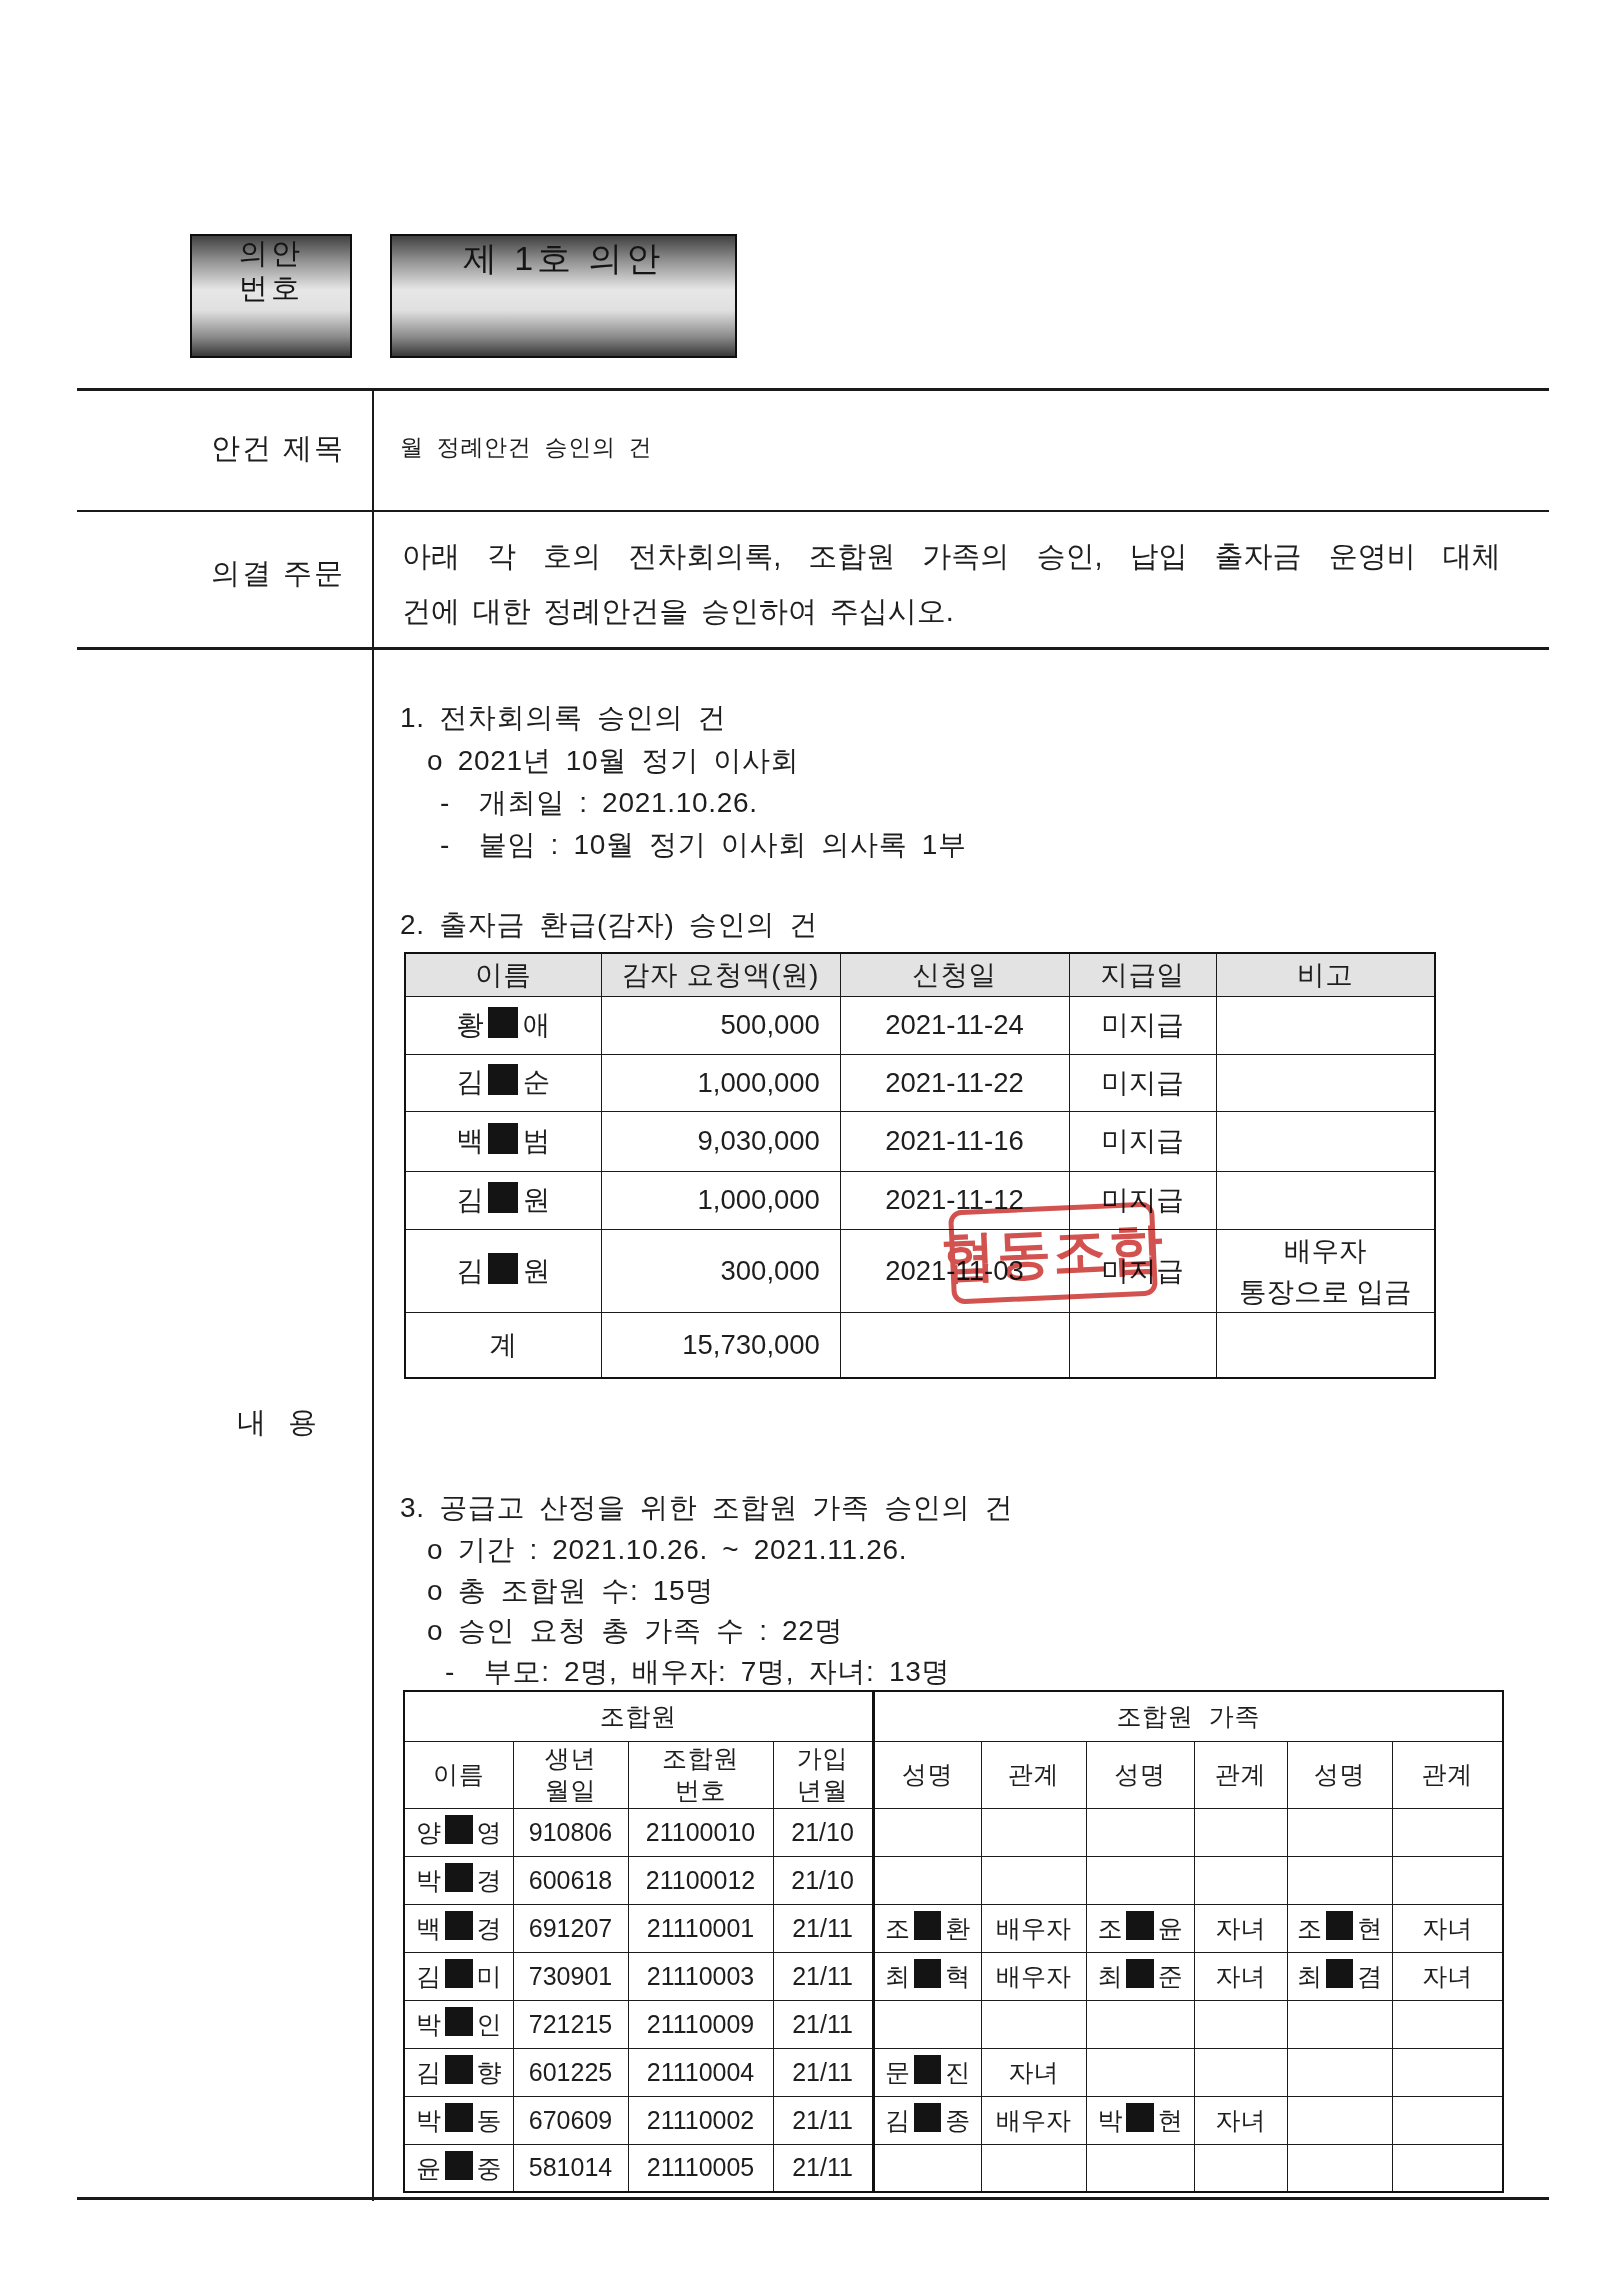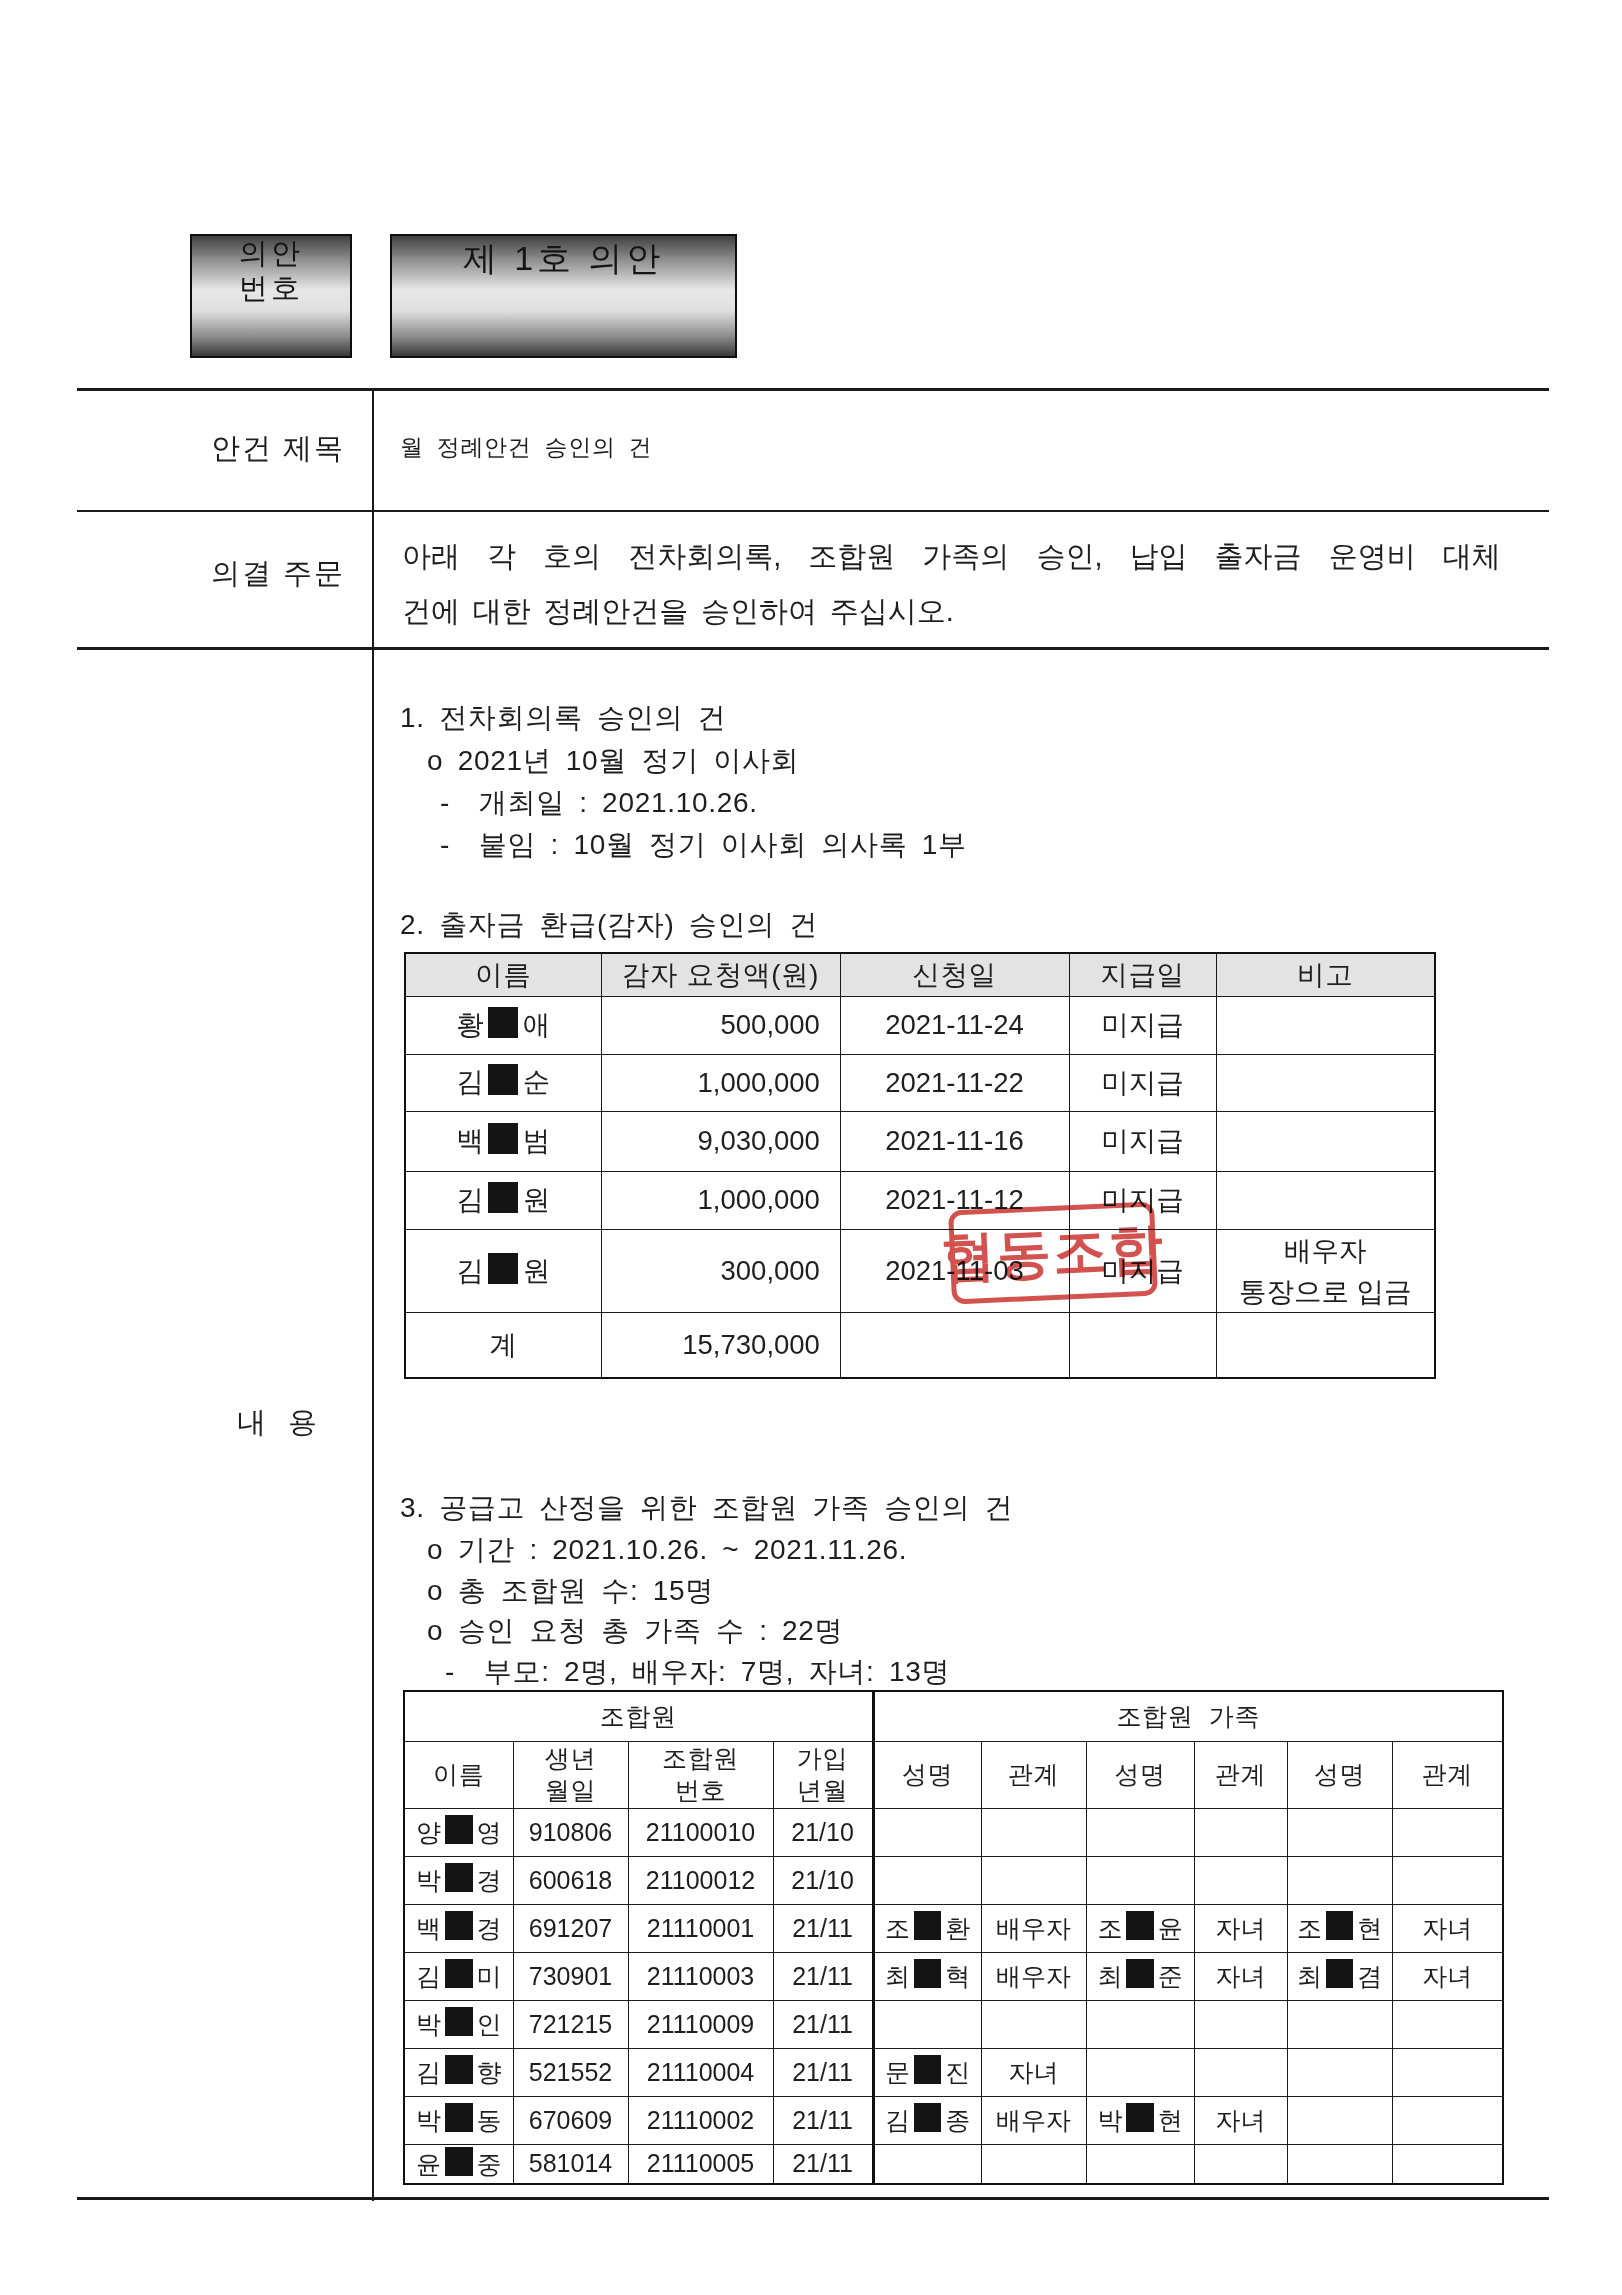--- a/index.html
+++ b/index.html
@@ -263,21 +263,21 @@
           <td>21/11</td>
           <td class="name-cell gdiv"></td>
           <td></td>
           <td class="name-cell"></td>
           <td></td>
           <td class="name-cell"></td>
           <td></td>
         </tr>
         <tr style="height: 48px;">
           <td class="name-cell"><span>김</span><span class="redact"></span><span>향</span></td>
-          <td>521552</td>
+          <td>601225</td>
           <td>21110004</td>
           <td>21/11</td>
           <td class="name-cell gdiv"><span>문</span><span class="redact"></span><span>진</span></td>
           <td>자녀</td>
           <td class="name-cell"></td>
           <td></td>
           <td class="name-cell"></td>
           <td></td>
         </tr>
         <tr style="height: 48px;">
@@ -285,21 +285,21 @@
           <td>670609</td>
           <td>21110002</td>
           <td>21/11</td>
           <td class="name-cell gdiv"><span>김</span><span class="redact"></span><span>종</span></td>
           <td>배우자</td>
           <td class="name-cell"><span>박</span><span class="redact"></span><span>현</span></td>
           <td>자녀</td>
           <td class="name-cell"></td>
           <td></td>
         </tr>
-        <tr style="height: 40px; padding-left: 40px;">
+        <tr style="height: 48px; padding-left: 40px;">
           <td class="name-cell"><span>윤</span><span class="redact"></span><span>중</span></td>
           <td>581014</td>
           <td>21110005</td>
           <td>21/11</td>
           <td class="name-cell gdiv"></td>
           <td></td>
           <td class="name-cell"></td>
           <td></td>
           <td class="name-cell"></td>
           <td></td>

